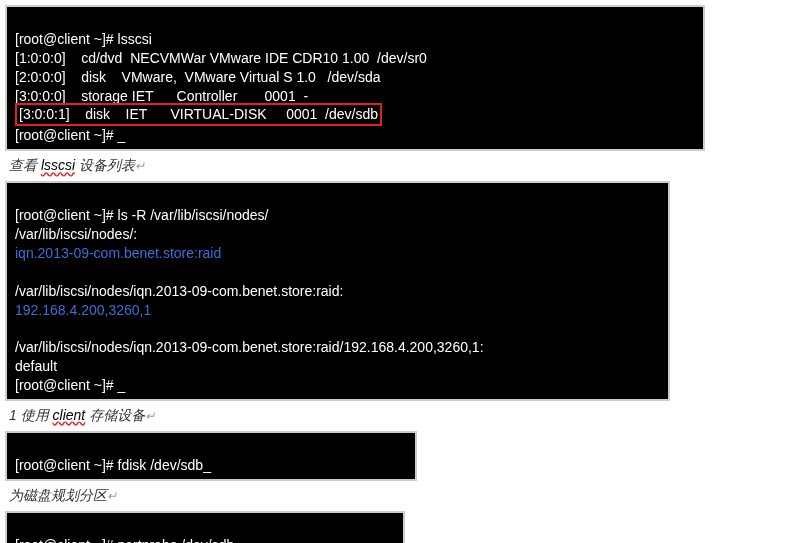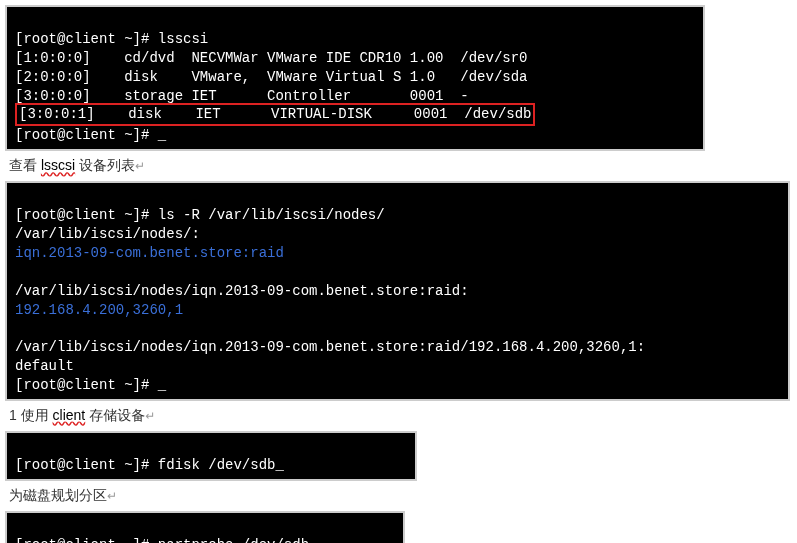--- a/index.html
+++ b/index.html
@@ -9,60 +9,61 @@
     }
     body {
       font-family: "Microsoft YaHei", "SimSun", sans-serif;
       background: #fff;
       padding: 5px;
       width: 797px;
     }
     .terminal {
       background: #000;
       color: #fff;
-      font-family: Liberation Mono, monospace;
+      font-family: Liberation Sans, sans-serif;
       font-size: 14px;
       padding: 4px 8px;
       line-height: 1.35;
       white-space: pre;
       margin-bottom: 6px;
       border: 2px solid #ccc;
     }
     .terminal .blue {
       color: #3a6fd8;
     }
     .terminal .highlight-row {
       border: 2px solid #d22;
       display: inline-block;
       padding: 0 2px;
       margin-top: -2px;
     }
     .caption {
       font-size: 14px;
       color: #333;
       margin: 6px 0 6px 4px;
+      font-style: italic;
     }
     .caption .underline-red {
       text-decoration: underline;
       text-decoration-color: #d22;
       text-decoration-style: wavy;
       color: #000;
     }
     .caption .arrow-mark {
       color: #999;
       font-size: 12px;
     }
     .partprobe-block {
       width: 400px;
     }
     .fdisk-block {
       width: 412px;
     }
     .lsR-block {
-      width: 785px;
+      width: 665px;
     }
     .lsscsi-block {
       width: 700px;
     }
     .cursor {
       display: inline-block;
     }
   </style>
 </head>
 <body>

